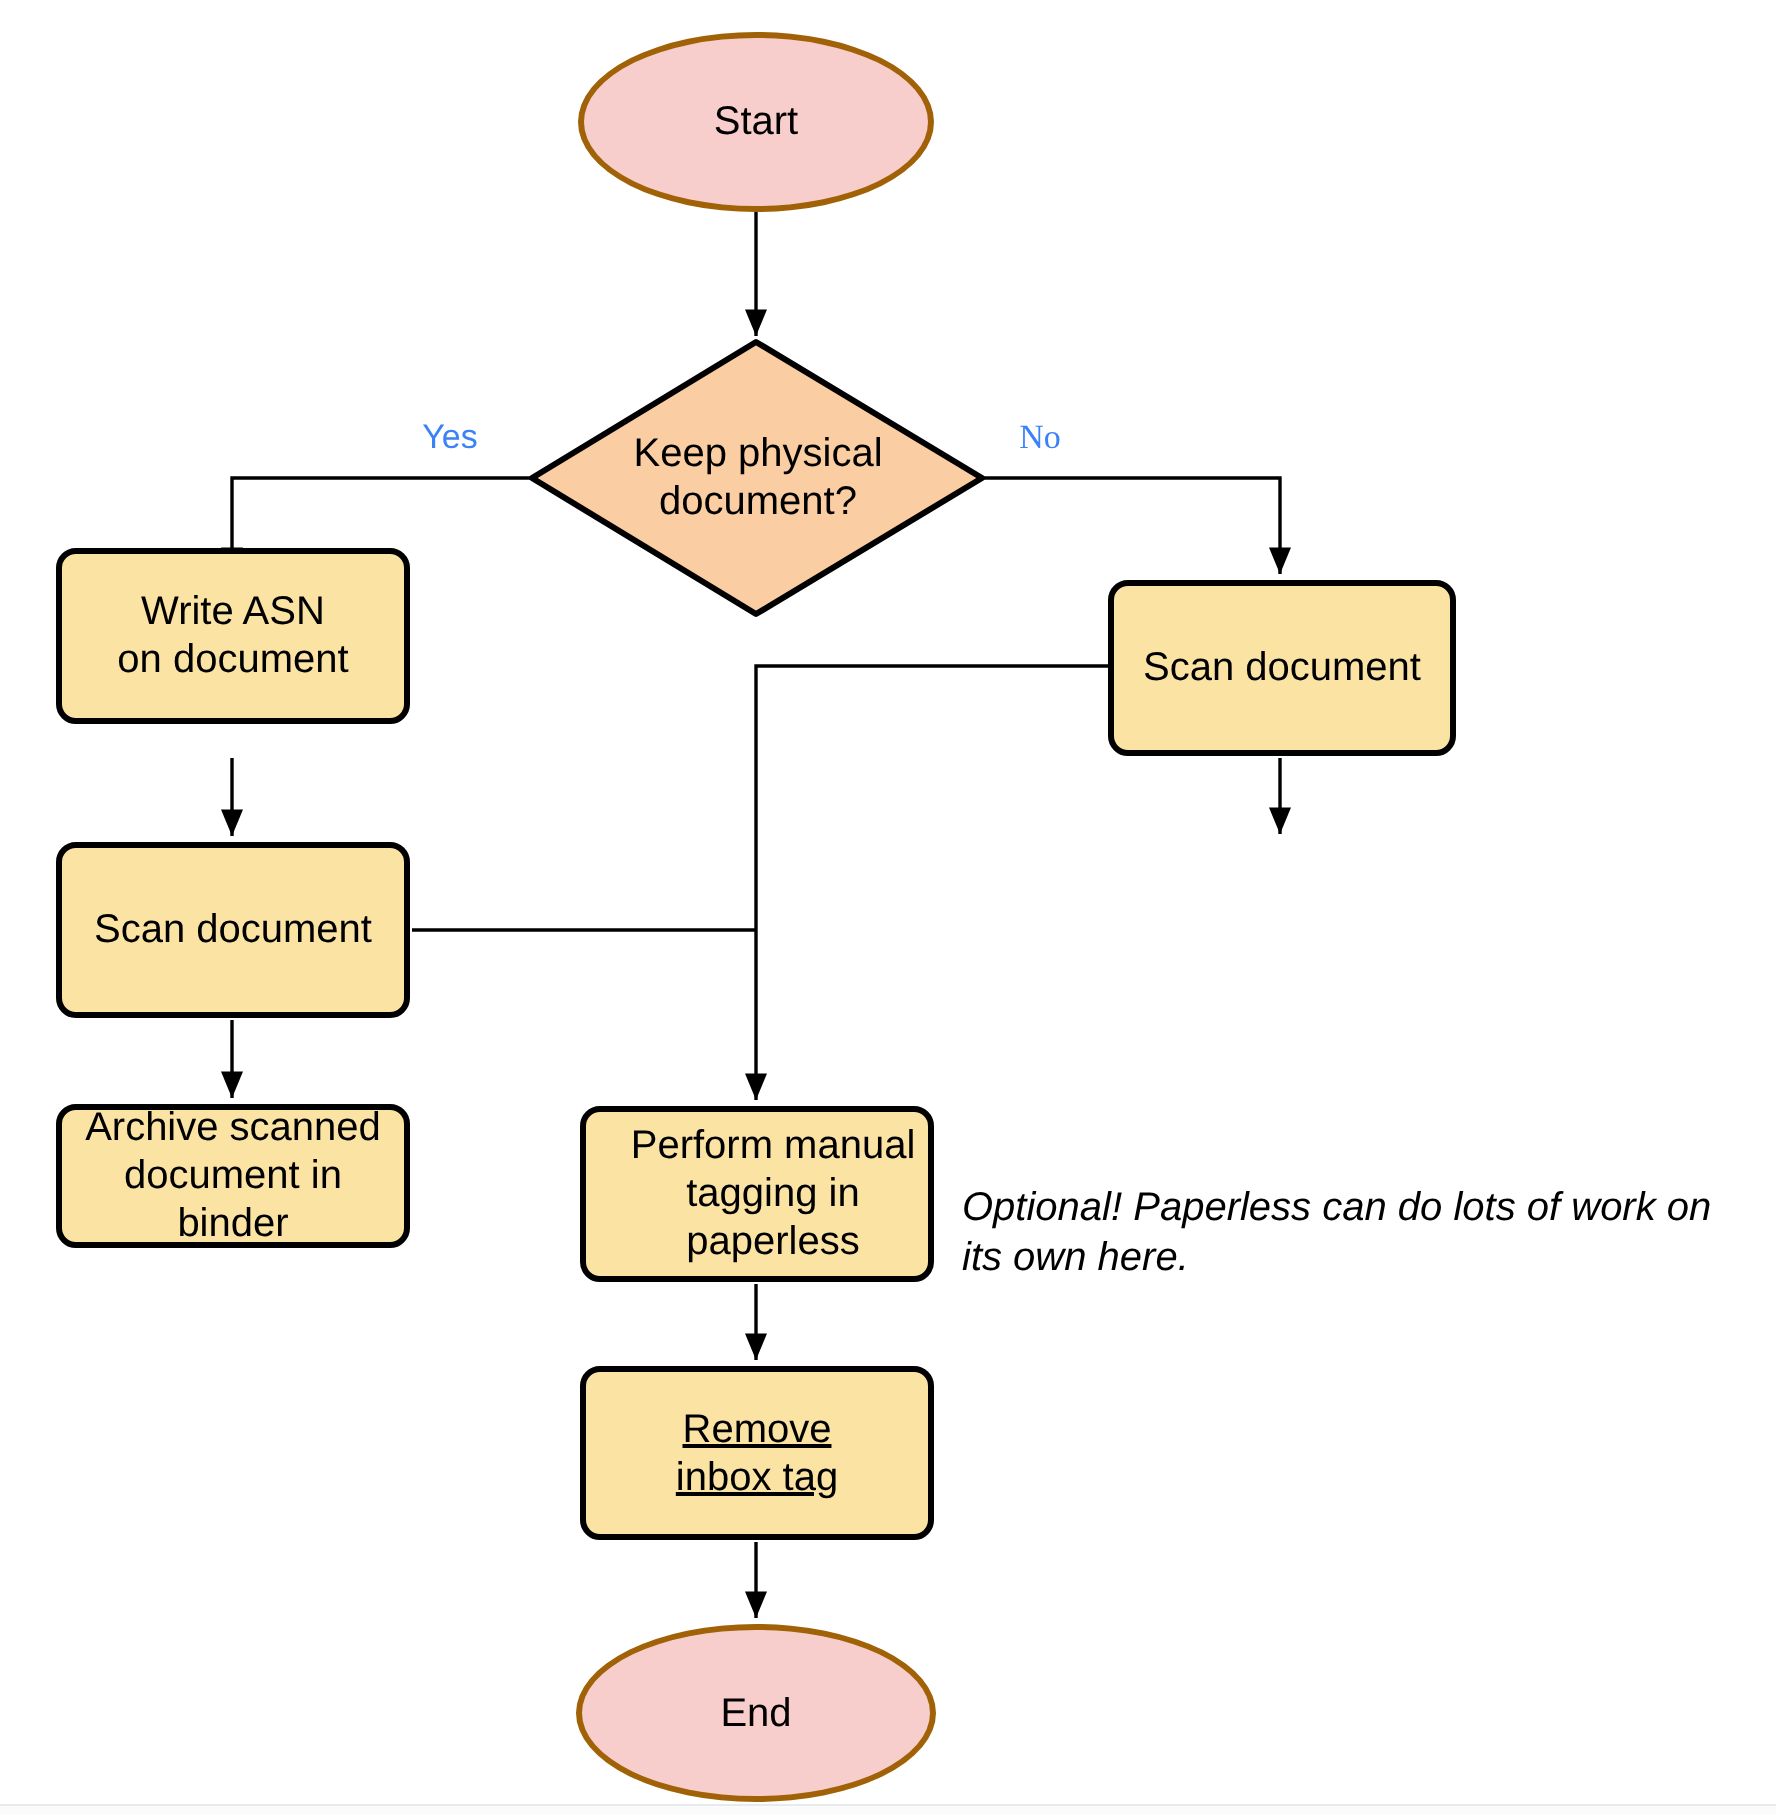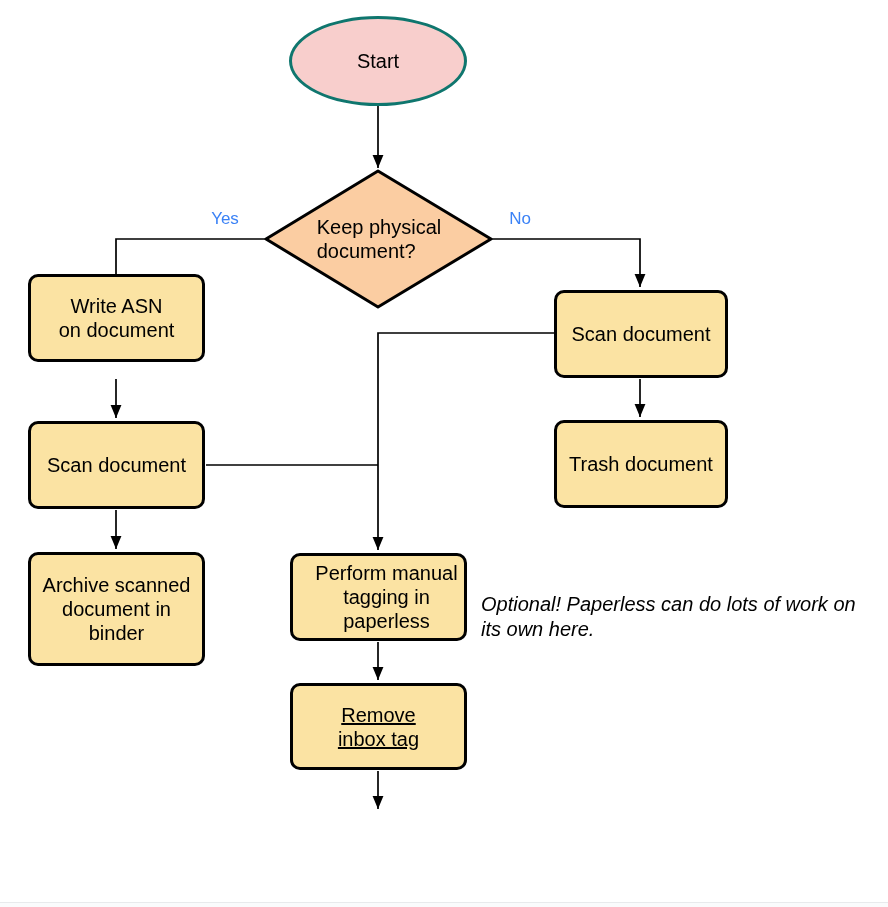--- a/index.html
+++ b/index.html
@@ -43,28 +43,29 @@
     color: #000000;
     white-space: pre-line;
   }
   .process {
     background: #fbe3a3;
     border: 3px solid #000000;
     border-radius: 10px;
   }
   .terminal {
     background: #f8cecc;
-    border: 3px solid #0f766e;
+    border: 3px solid #a16207;
     border-radius: 50%;
   }
   .decision-label {
     position: absolute;
     display: flex;
     align-items: center;
     justify-content: center;
+    text-align: center;
     font-size: 20px;
     line-height: 24px;
     color: #000000;
     white-space: pre-line;
   }
   .edge-label {
     position: absolute;
     width: 44px;
     text-align: center;
     font-size: 17px;
@@ -78,29 +79,29 @@
     font-size: 20px;
     line-height: 25px;
     font-style: italic;
     color: #000000;
     white-space: pre-line;
   }
   
   .n-start     { left: 289px; top: 16px;  width: 178px; height: 90px; }
   .n-writeasn  { left: 28px;  top: 274px; width: 177px; height: 88px; }
   .n-scanleft  { left: 28px;  top: 421px; width: 177px; height: 88px; }
-  .n-archive   { left: 28px;  top: 552px; width: 177px; height: 114px; }
+  .n-archive   { left: 28px;  top: 552px; width: 177px; height: 72px; }
   .n-scanright { left: 554px; top: 290px; width: 174px; height: 88px; }
   .n-trash     { left: 554px; top: 420px; width: 174px; height: 88px; }
   .n-tagging   { left: 290px; top: 553px; width: 177px; height: 88px; padding-left: 16px; }
   .n-remove    { left: 290px; top: 683px; width: 177px; height: 87px; text-decoration: underline; }
   .n-end       { left: 288px; top: 812px; width: 180px; height: 89px; }
   .n-decision  { left: 266px; top: 171px; width: 226px; height: 136px; }
   .l-yes { left: 203px; top: 209px; }
-  .l-no  { left: 498px; top: 209px; }
+  .l-no  { left: 498px; top: 209px; font-family: Liberation Serif, serif; }
   .bottom-line {
     position: absolute;
     left: 0; top: 902px;
     width: 888px; height: 1px;
     background: #e8eaec;
   }
   .bottom-strip {
     position: absolute;
     left: 0; top: 903px;
     width: 888px; height: 4px;
@@ -155,35 +156,35 @@
   <div class="node process n-archive">
     <span>Archive scanned
 document in
 binder</span>
   </div>
 
   <div class="node process n-scanright">
     <span>Scan document</span>
   </div>
 
-  <div class="node process n-trash">
-    <span>Trash document</span>
-  </div>
 
   <div class="node process n-tagging">
     <span>Perform manual
 tagging in
 paperless</span>
   </div>
 
   <div class="node process n-remove">
     <span>Remove
 inbox tag</span>
   </div>
 
+  <div class="node terminal n-end">
+    <span>End</span>
+  </div>
 
   <div class="annotation">Optional! Paperless can do lots of work on
 its own here.</div>
 
   <div class="bottom-line"></div>
   <div class="bottom-strip"></div>
 
 </div>
 
 </body></html>

